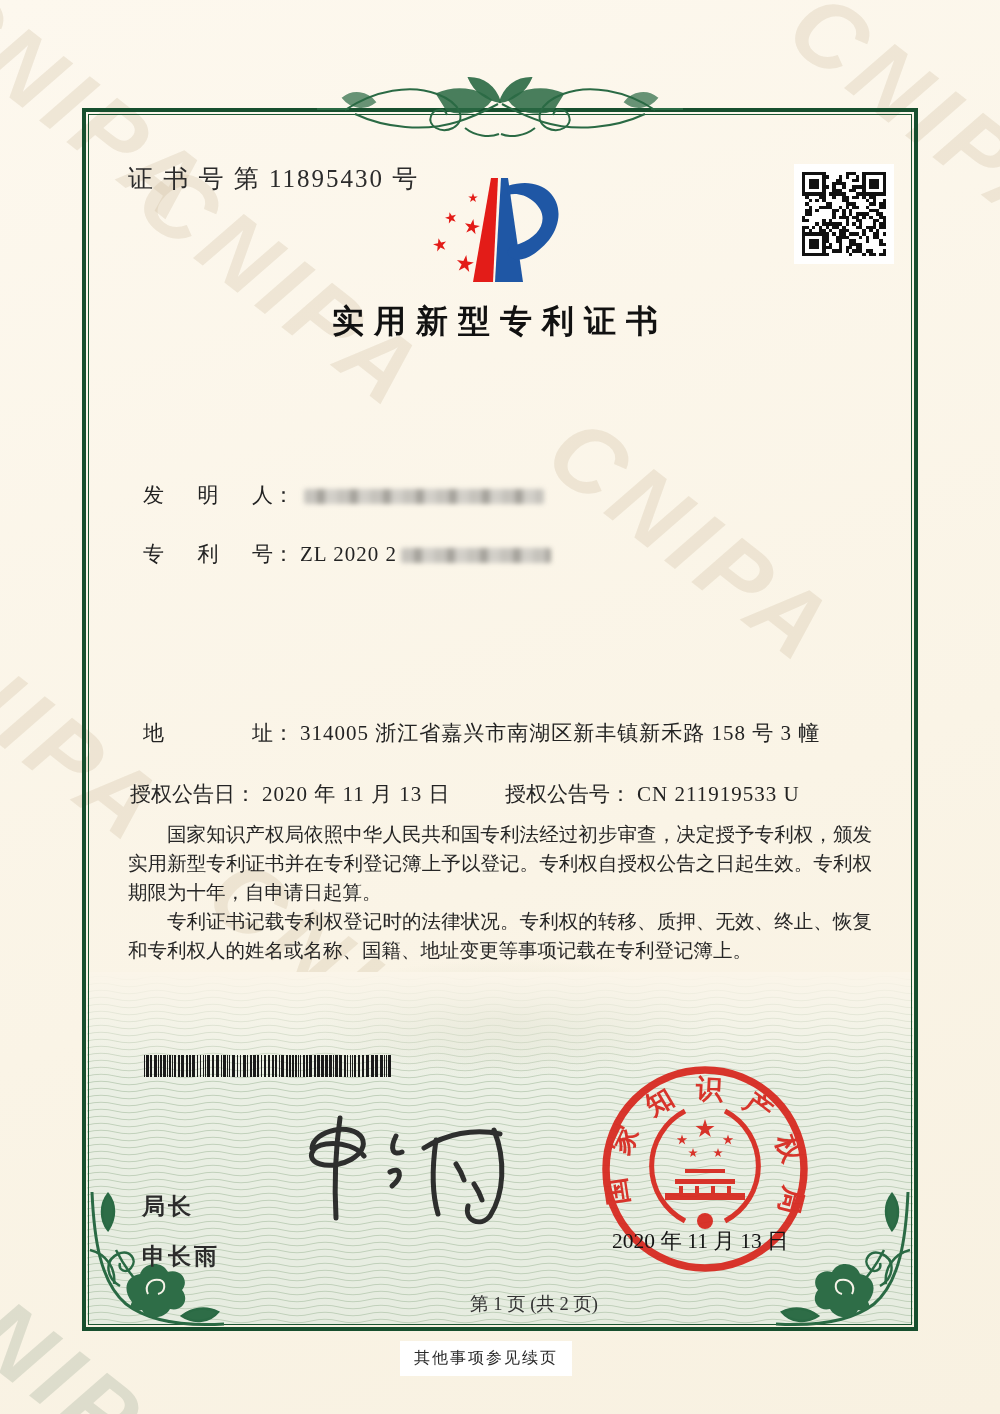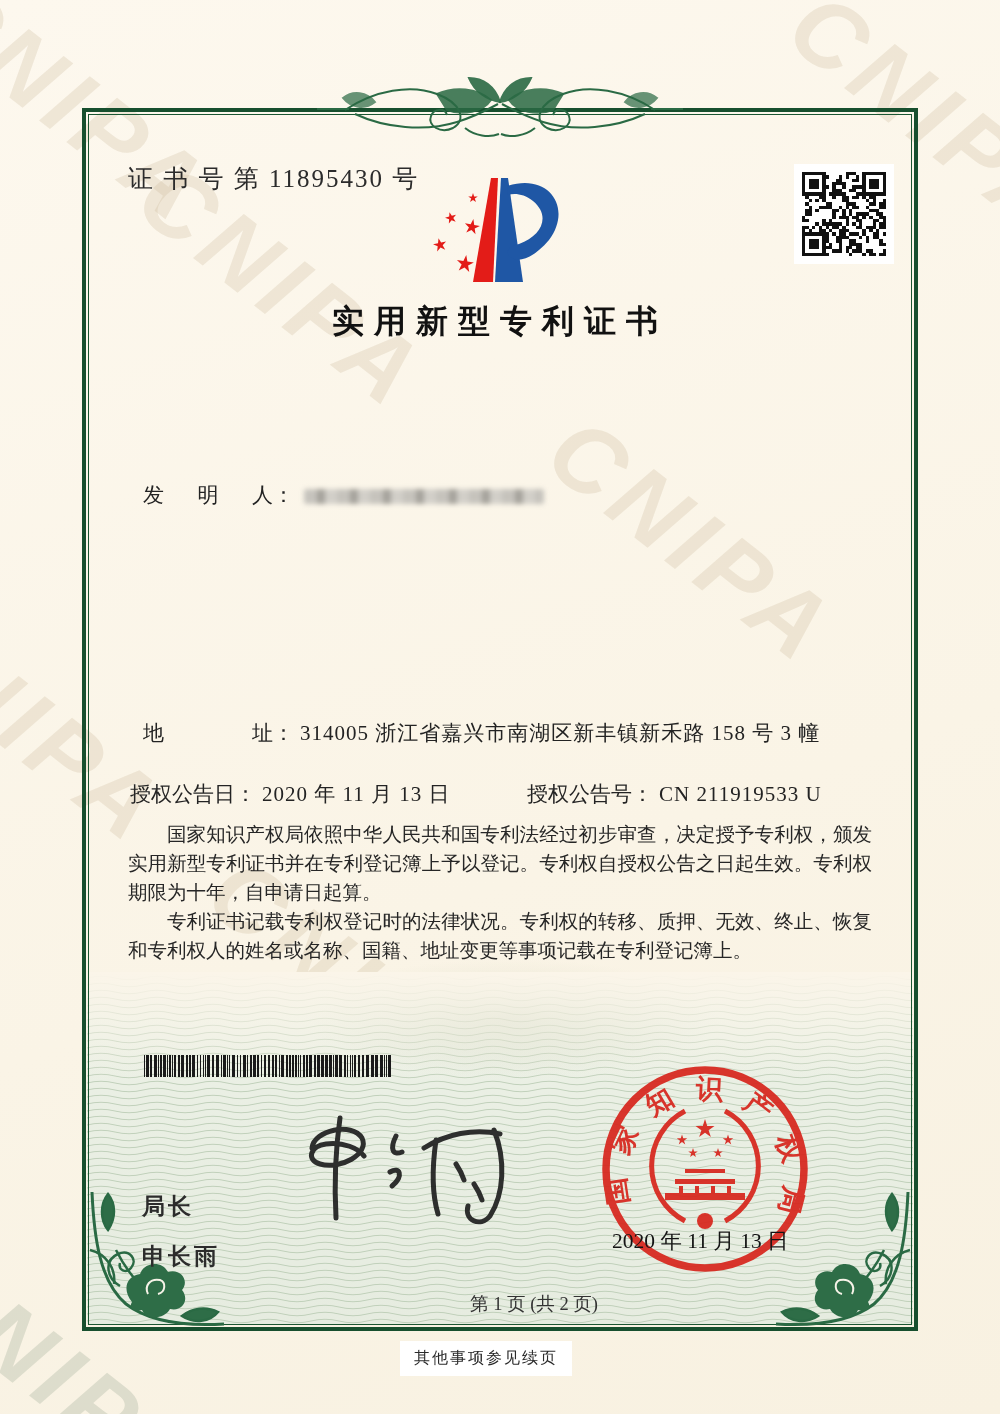--- a/index.html
+++ b/index.html
@@ -32,21 +32,21 @@
   .title{position:absolute;left:0;top:300px;width:100%;text-align:center;font-size:32px;
          font-weight:bold;letter-spacing:10px;color:#111;}
   .frow{position:absolute;left:143px;font-size:21px;white-space:nowrap;}
   .flabel{display:inline-block;width:130px;text-align:justify;text-align-last:justify;}
   .fcolon{display:inline-block;}
   .fvalue{margin-left:6px;letter-spacing:1px;}
   .redact{display:inline-block;vertical-align:-2px;height:15px;border-radius:2px;margin-left:10px;
           background:repeating-linear-gradient(90deg,#b9b7b2 0 13px,#908e89 13px 21px,#c8c6c1 21px 33px);
           filter:blur(2.5px);opacity:.8;}
   .grant{position:absolute;left:130px;top:780px;font-size:21px;white-space:nowrap;}
-  .grant .g2{position:absolute;left:375px;top:0;margin-left:22px;}
+  .grant .g2{position:absolute;left:375px;top:0;}
   .paras{position:absolute;left:128px;top:820px;width:744px;font-size:19.5px;line-height:29px;
          text-align:justify;color:#262626;}
   .paras p{margin:0;text-indent:2em;}
   .barcode{position:absolute;left:142px;top:1055px;z-index:6;}
   .signer{position:absolute;left:142px;z-index:6;font-family:"Liberation Sans","DejaVu Sans",sans-serif;
           font-size:23px;font-weight:600;color:#2c2c2c;letter-spacing:3px;margin-top:45px;}
   .sig{position:absolute;left:278px;top:1096px;z-index:6;}
   .seal{position:absolute;left:594px;top:1058px;z-index:6;}
   .sealdate{position:absolute;left:612px;top:1226px;width:210px;z-index:7;font-size:21.5px;
             color:#141414;white-space:nowrap;}
@@ -501,20 +501,23 @@
       <path d="M82,16 C124,2 148,38 124,70 C108,89 92,94 84,86 C80,79 86,76 94,74 C117,66 126,46 108,31 C99,24 90,23 83,25 Z" fill="#1f57a5"></path>
     </svg>
 
     <div class="title">实用新型专利证书</div>
 
 
     <div class="frow" style="top:481px">
       <span class="flabel">发明人</span><span class="fcolon">：</span><span class="redact" style="width:240px"></span>
     </div>
 
+    <div class="frow" style="top:540px">
+      <span class="flabel">专利号</span><span class="fcolon">：</span><span class="fvalue">ZL 2020 2</span><span class="redact" style="width:150px;margin-left:4px"></span>
+    </div>
 
 
 
     <div class="frow" style="top:719px">
       <span class="flabel">地址</span><span class="fcolon">：</span><span class="fvalue">314005 浙江省嘉兴市南湖区新丰镇新禾路 158 号 3 幢</span>
     </div>
 
     <div class="grant">
       <span><span>授权公告日</span><span>：</span><span class="fvalue">2020 年 11 月 13 日</span></span>
       <span class="g2"><span>授权公告号</span><span>：</span><span class="fvalue">CN 211919533 U</span></span>

